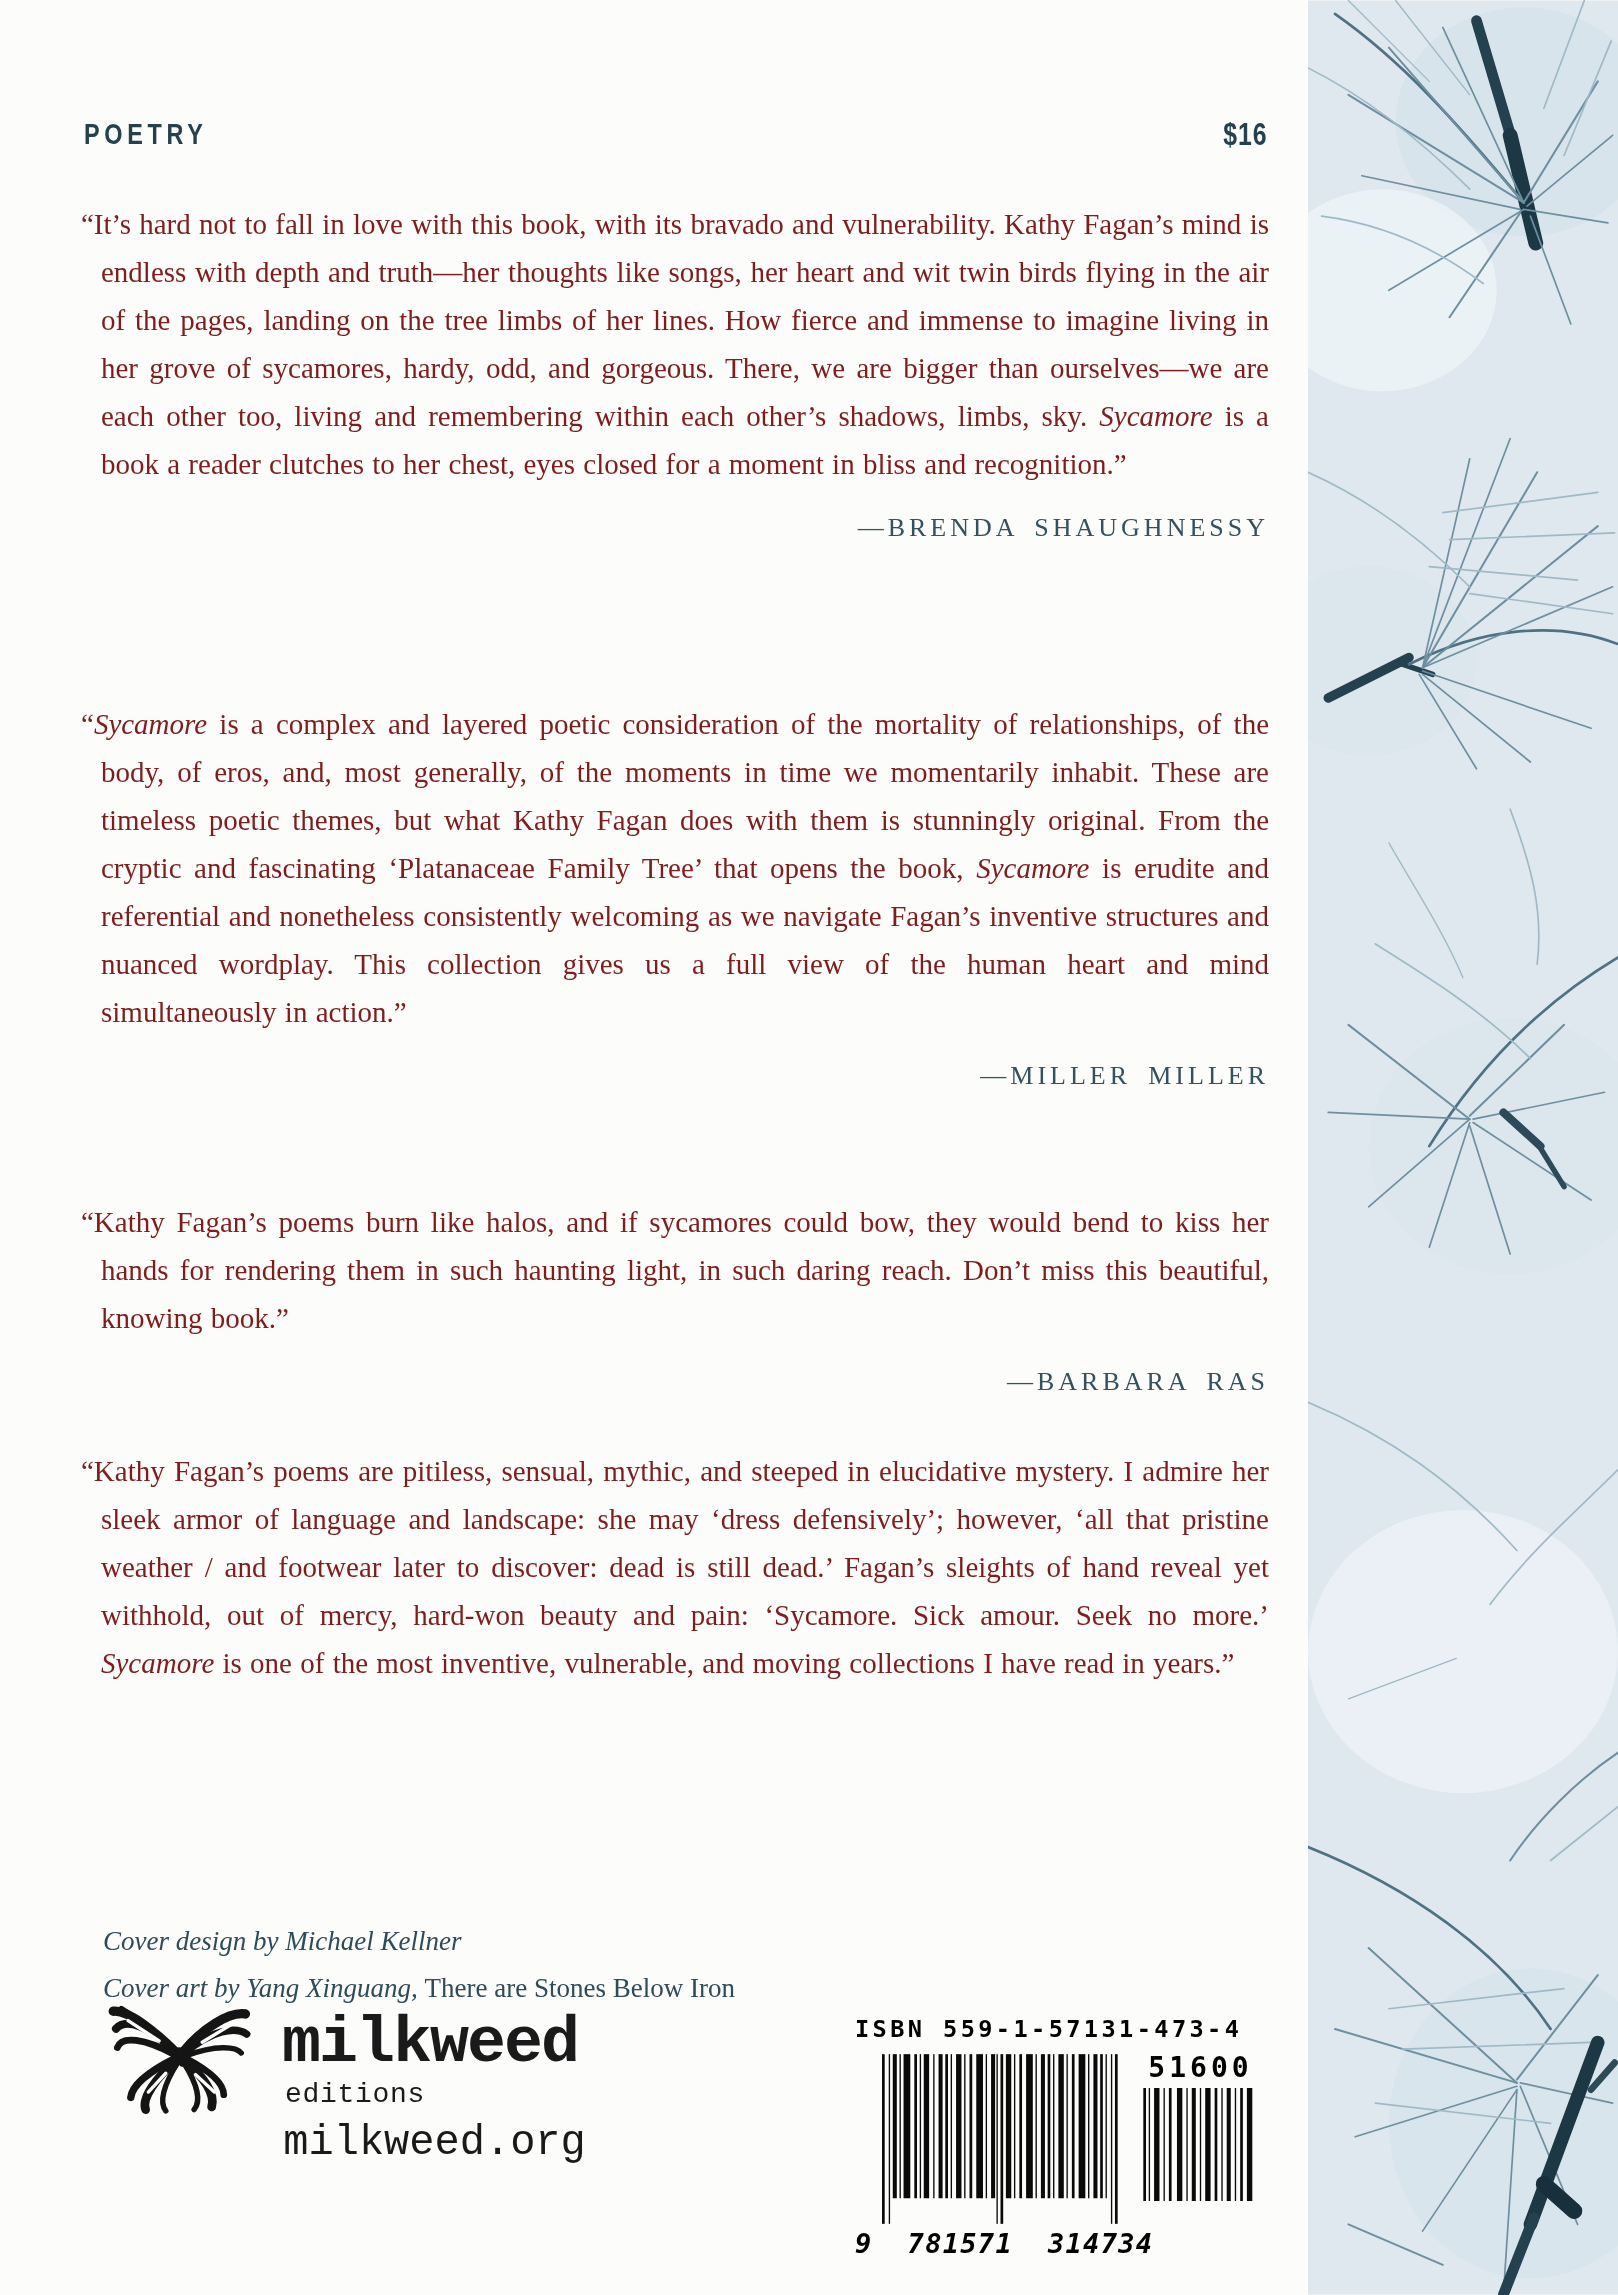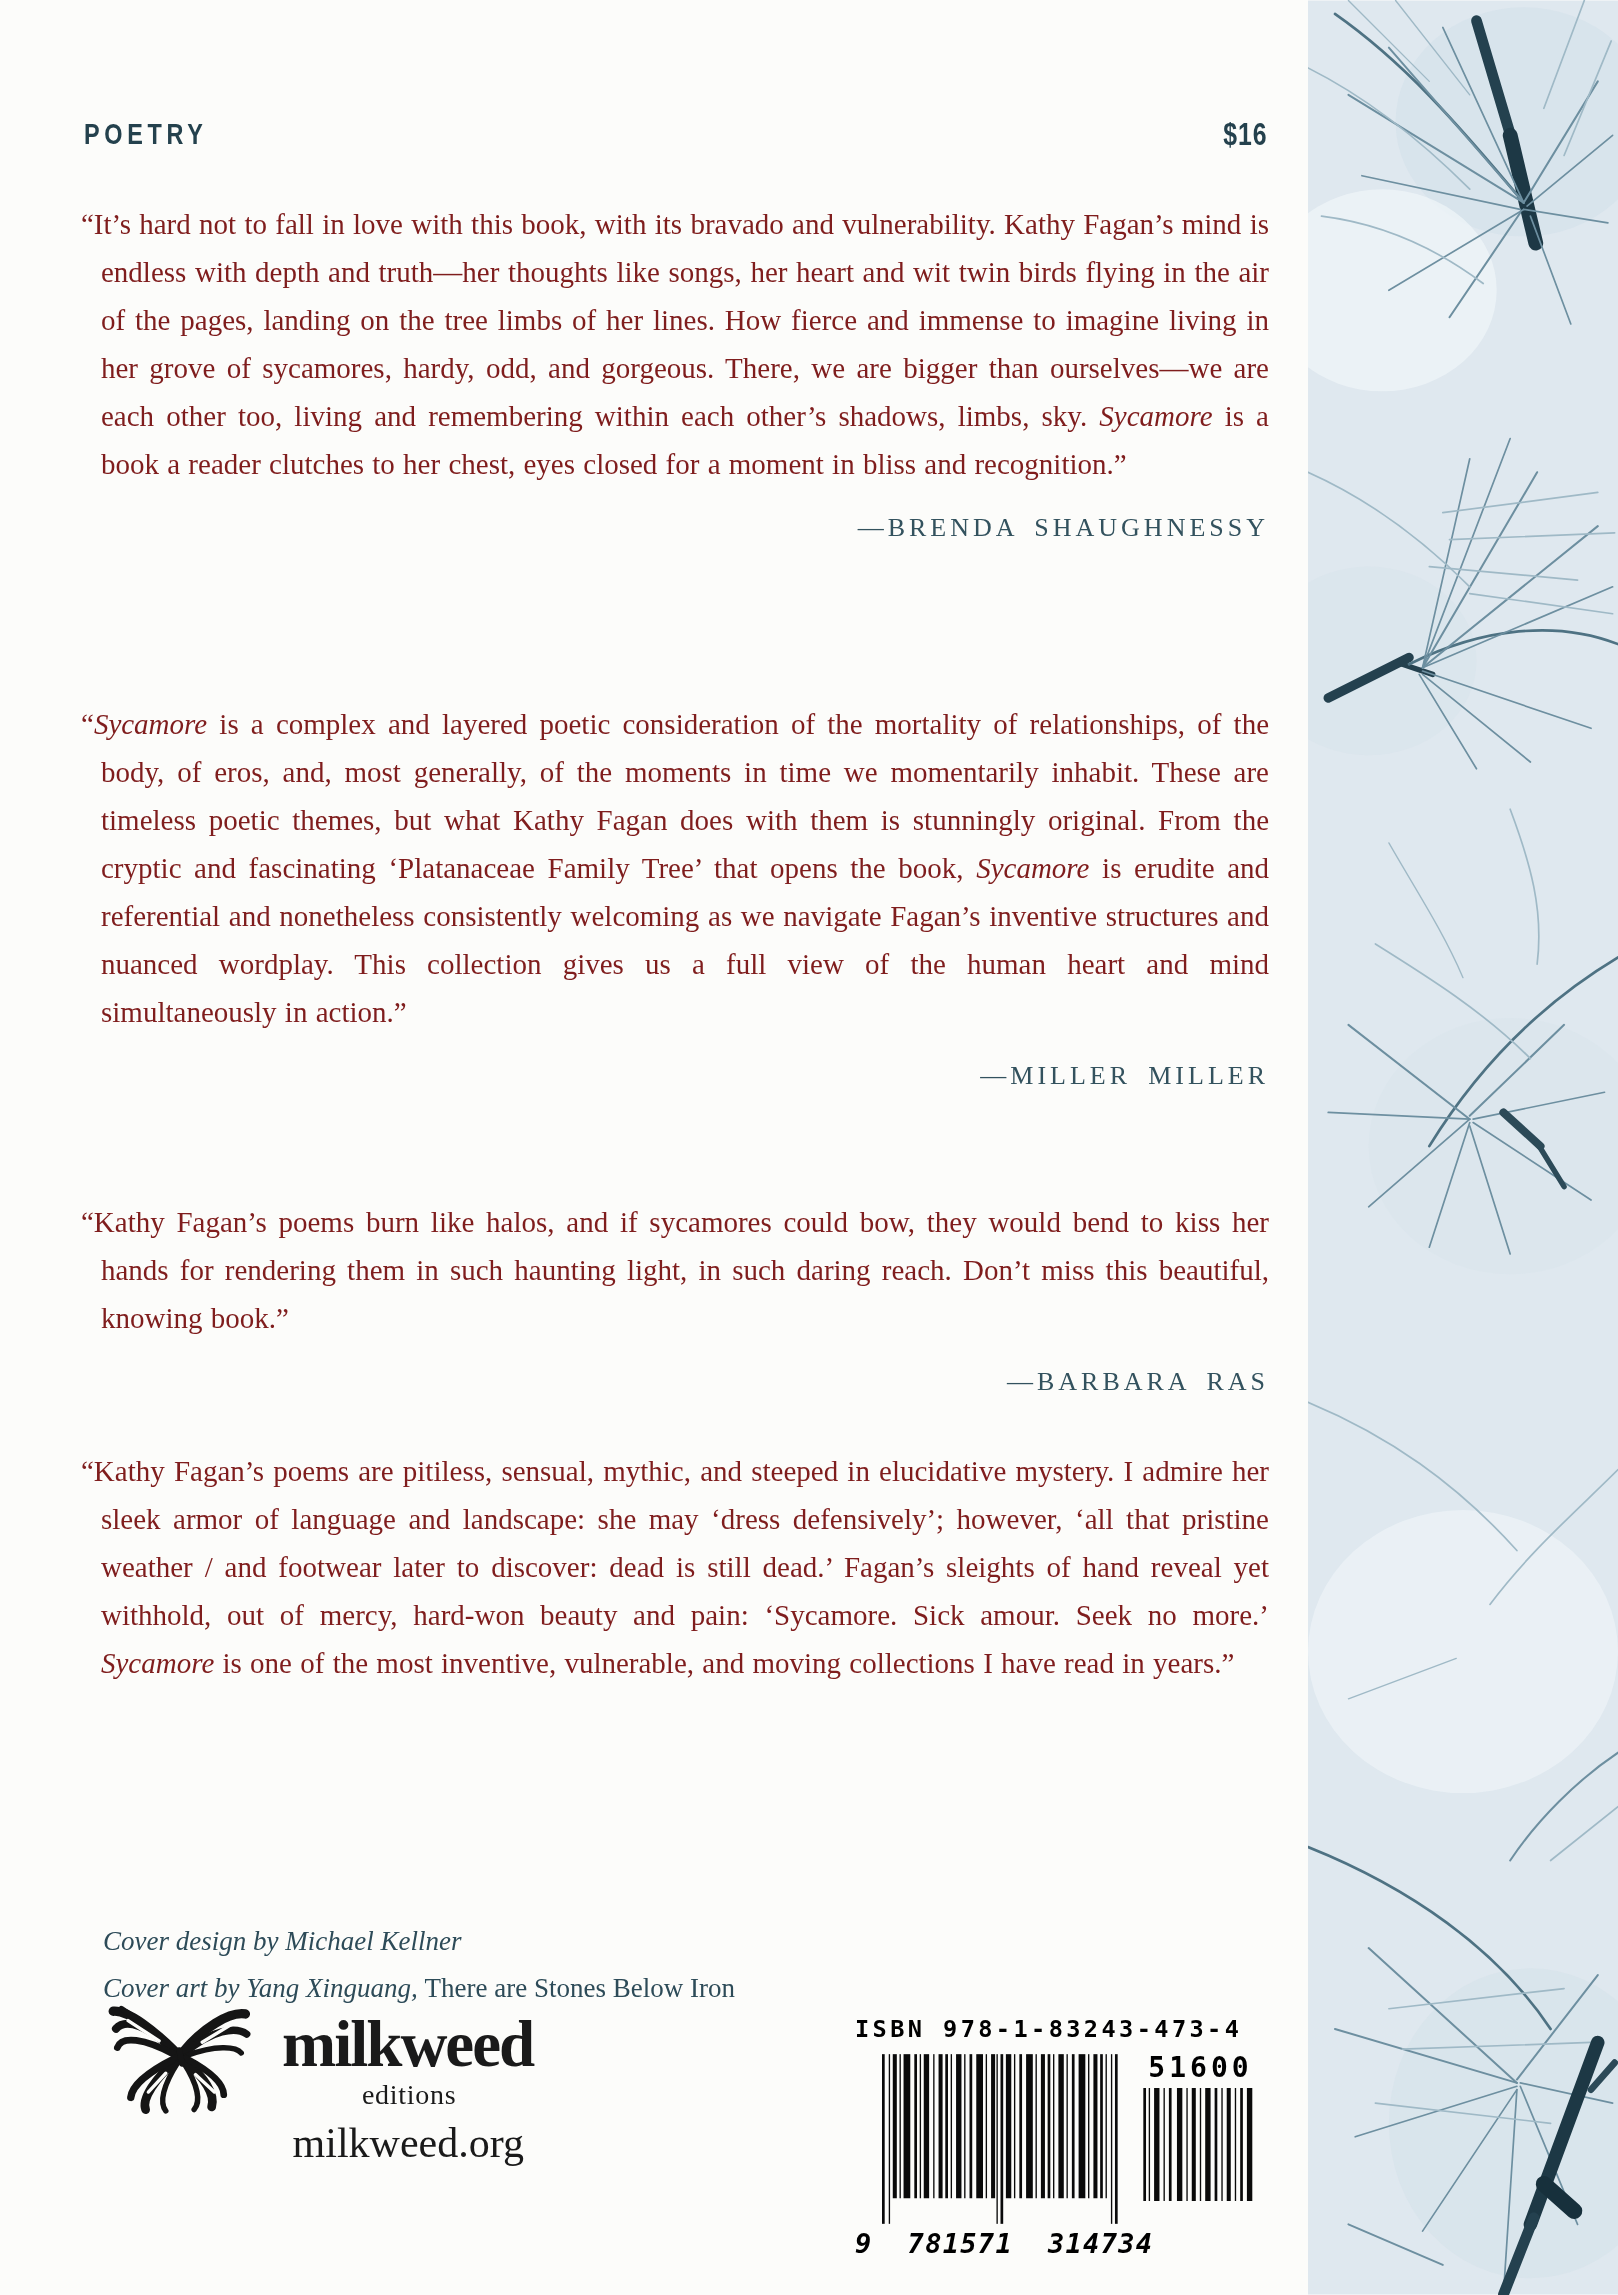--- a/index.html
+++ b/index.html
@@ -42,21 +42,21 @@
   }
 
   .credits{
     position:absolute;left:103px;top:1879px;width:1079px;
     font-size:27px;line-height:47px;color:#2d4b58;font-style:italic;margin-top:39px;
   }
   .credits .roman{font-style:normal;}
 
   .butterfly{position:absolute;left:101px;top:1991px;width:162px;height:128px;}
   .pub-text{position:absolute;left:282px;top:2015px;color:#1a1a1a;
-    font-family:Liberation Serif, serif;text-align:center;}
+    font-family:Liberation Mono, monospace;}
   .wordmark{font-size:65px;line-height:.92;font-weight:700;letter-spacing:-2px;}
   .imprint{font-size:28px;line-height:1;letter-spacing:0.7px;margin:6px 0 0 3px;font-weight:400;}
   .site{font-size:42px;line-height:1;font-weight:400;margin:13.5px 0 0 1.3px;letter-spacing:0;}
 
   .barcode-area{position:absolute;left:855px;top:2015px;width:411px;color:#000;}
   .isbn-line{
     font-family:"DejaVu Sans Mono",monospace;font-weight:700;
     font-size:23.6px;letter-spacing:3.4px;white-space:nowrap;
   }
   .bars-wrap{position:relative;margin-top:10.8px;height:216px;}
@@ -222,21 +222,21 @@
   </g>
 </svg>
 
 <div class="pub-text">
   <div class="wordmark">milkweed</div>
   <div class="imprint">editions</div>
   <div class="site">milkweed.org</div>
 </div>
 
 <div class="barcode-area">
-  <div class="isbn-line">ISBN 978-1-83243-473-4</div>
+  <div class="isbn-line">ISBN 559-1-57131-473-4</div>
   <div class="bars-wrap">
     <svg class="main-bars" width="237" height="170" viewBox="0 0 352 252" aria-hidden="true">
       <g fill="#0a0a0a">
         <rect x="0" y="0" width="4" height="252"></rect>
           <rect x="10" y="0" width="2" height="252"></rect>
         <rect x="16" y="0" width="6" height="214"></rect>
           <rect x="26" y="0" width="2" height="214"></rect>
         <rect x="32" y="0" width="10" height="214"></rect>
           <rect x="48" y="0" width="4" height="214"></rect>
         <rect x="56" y="0" width="2" height="214"></rect>

